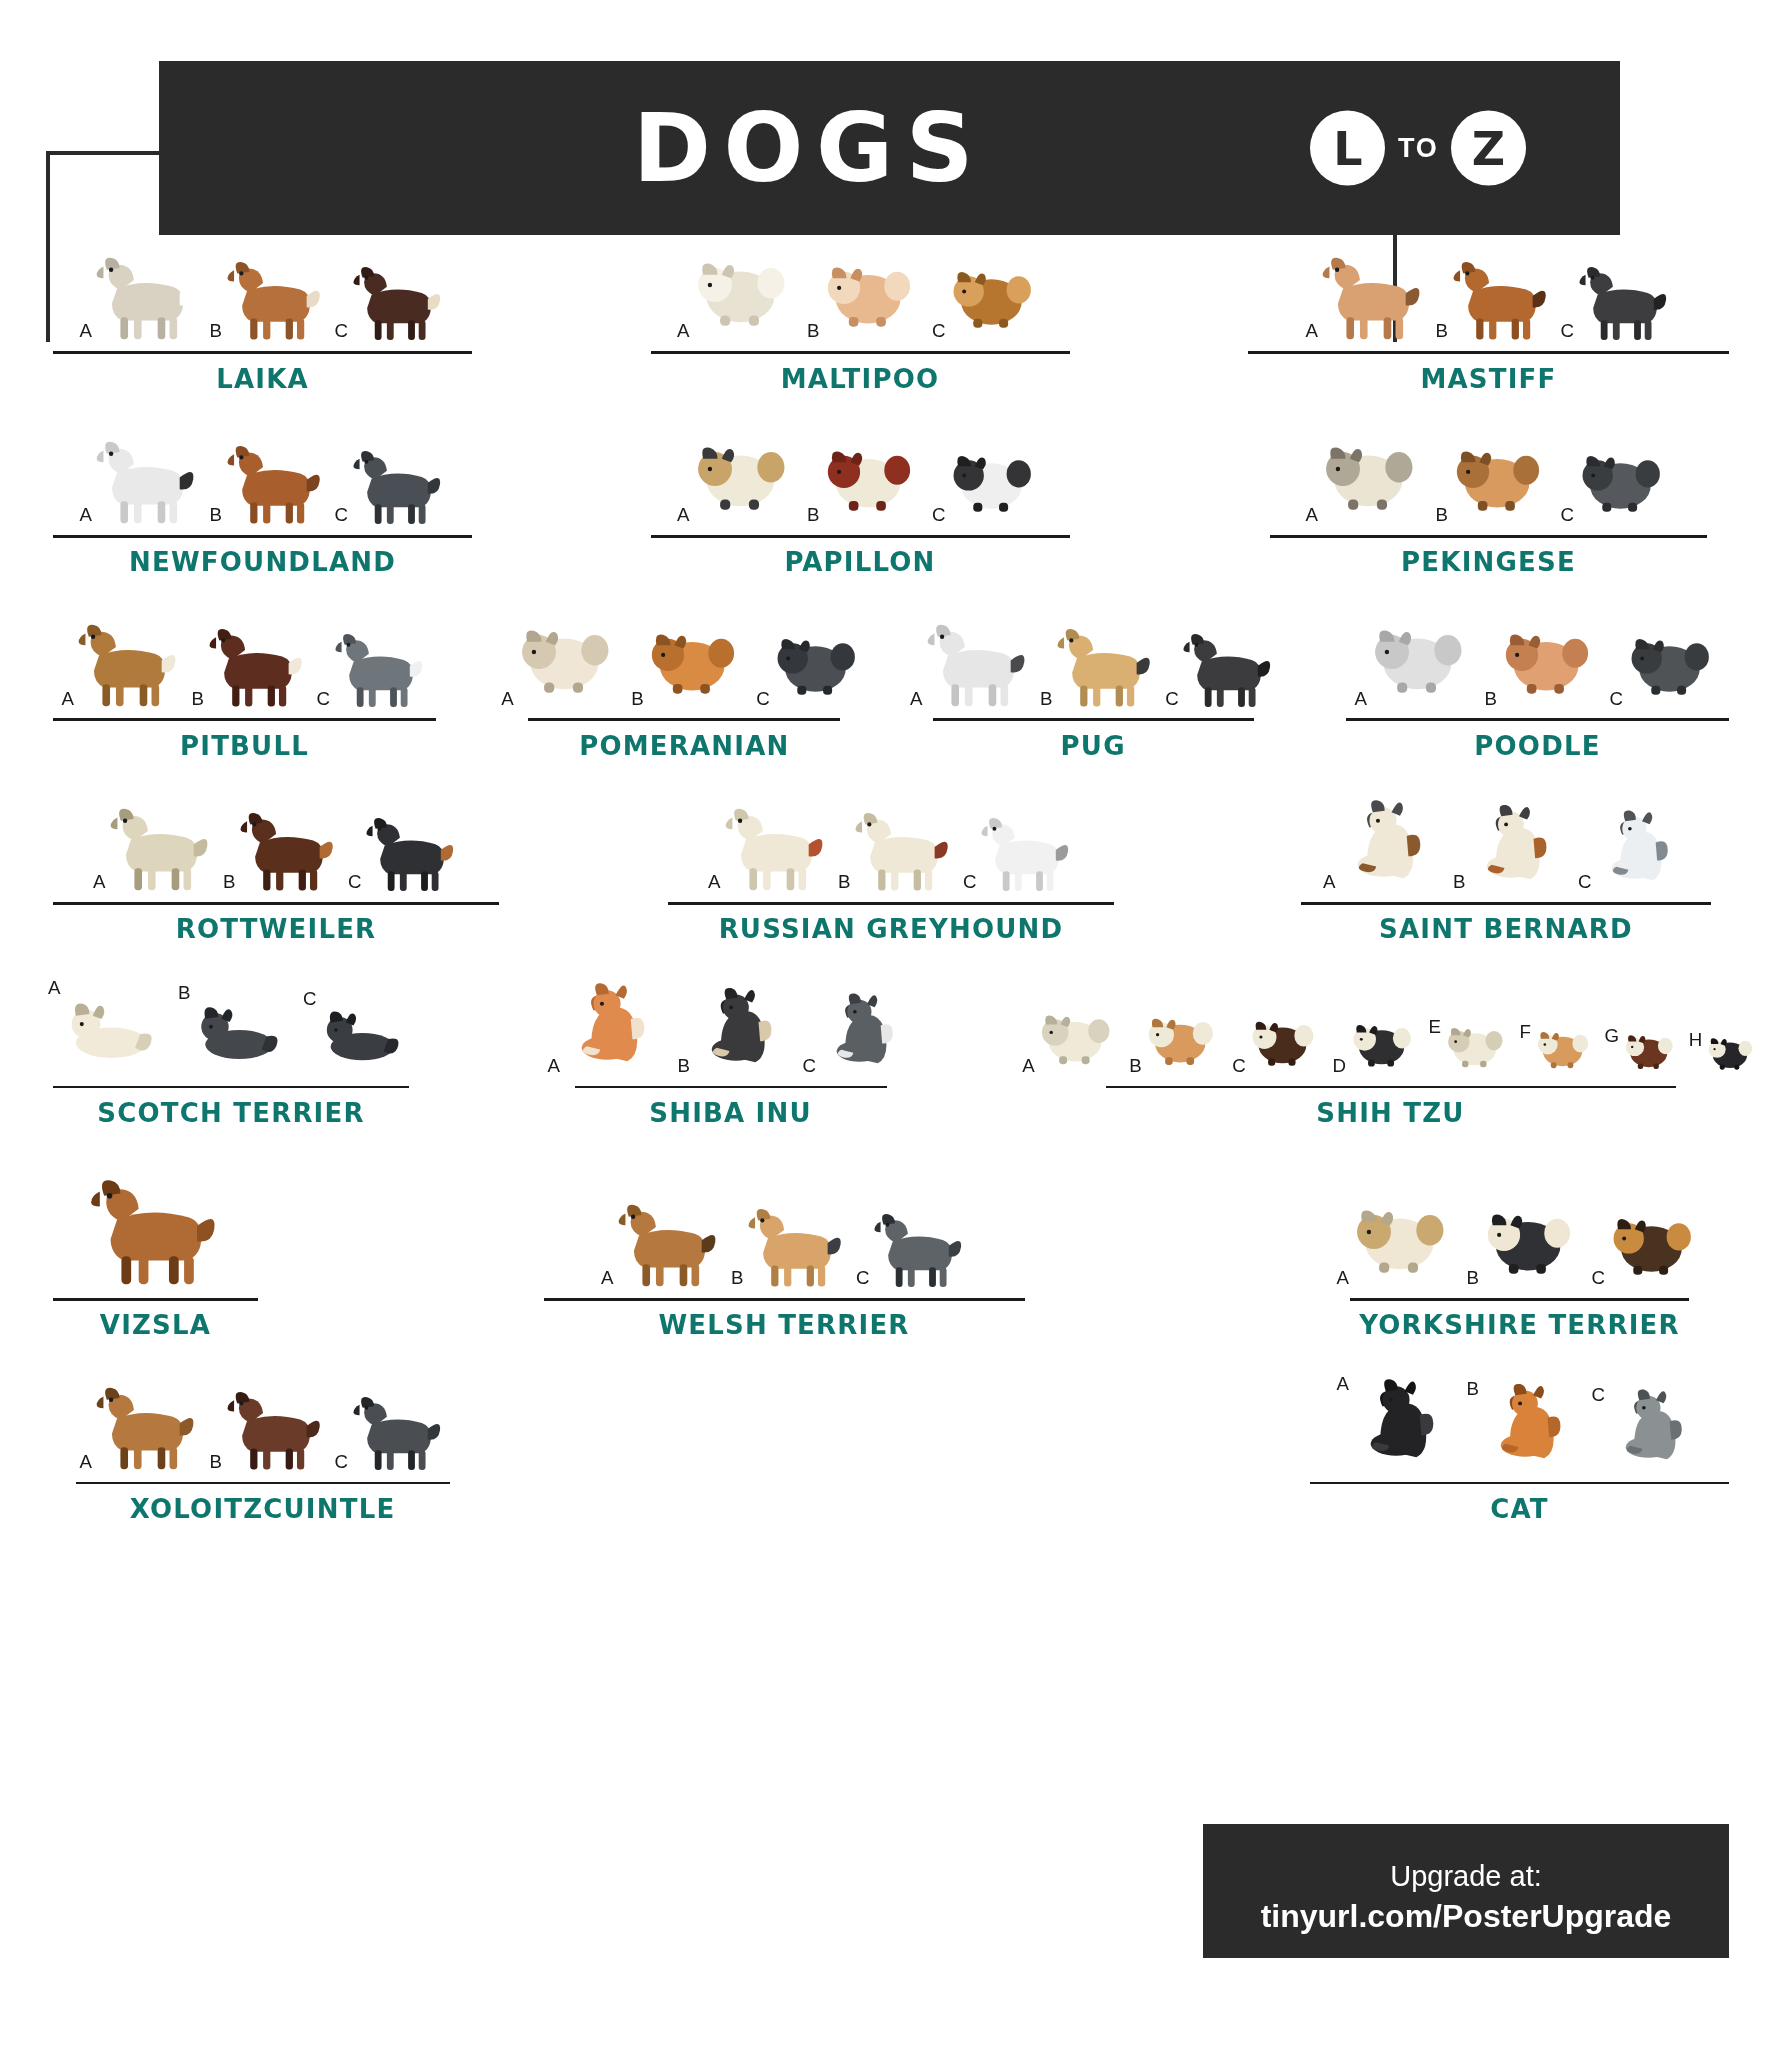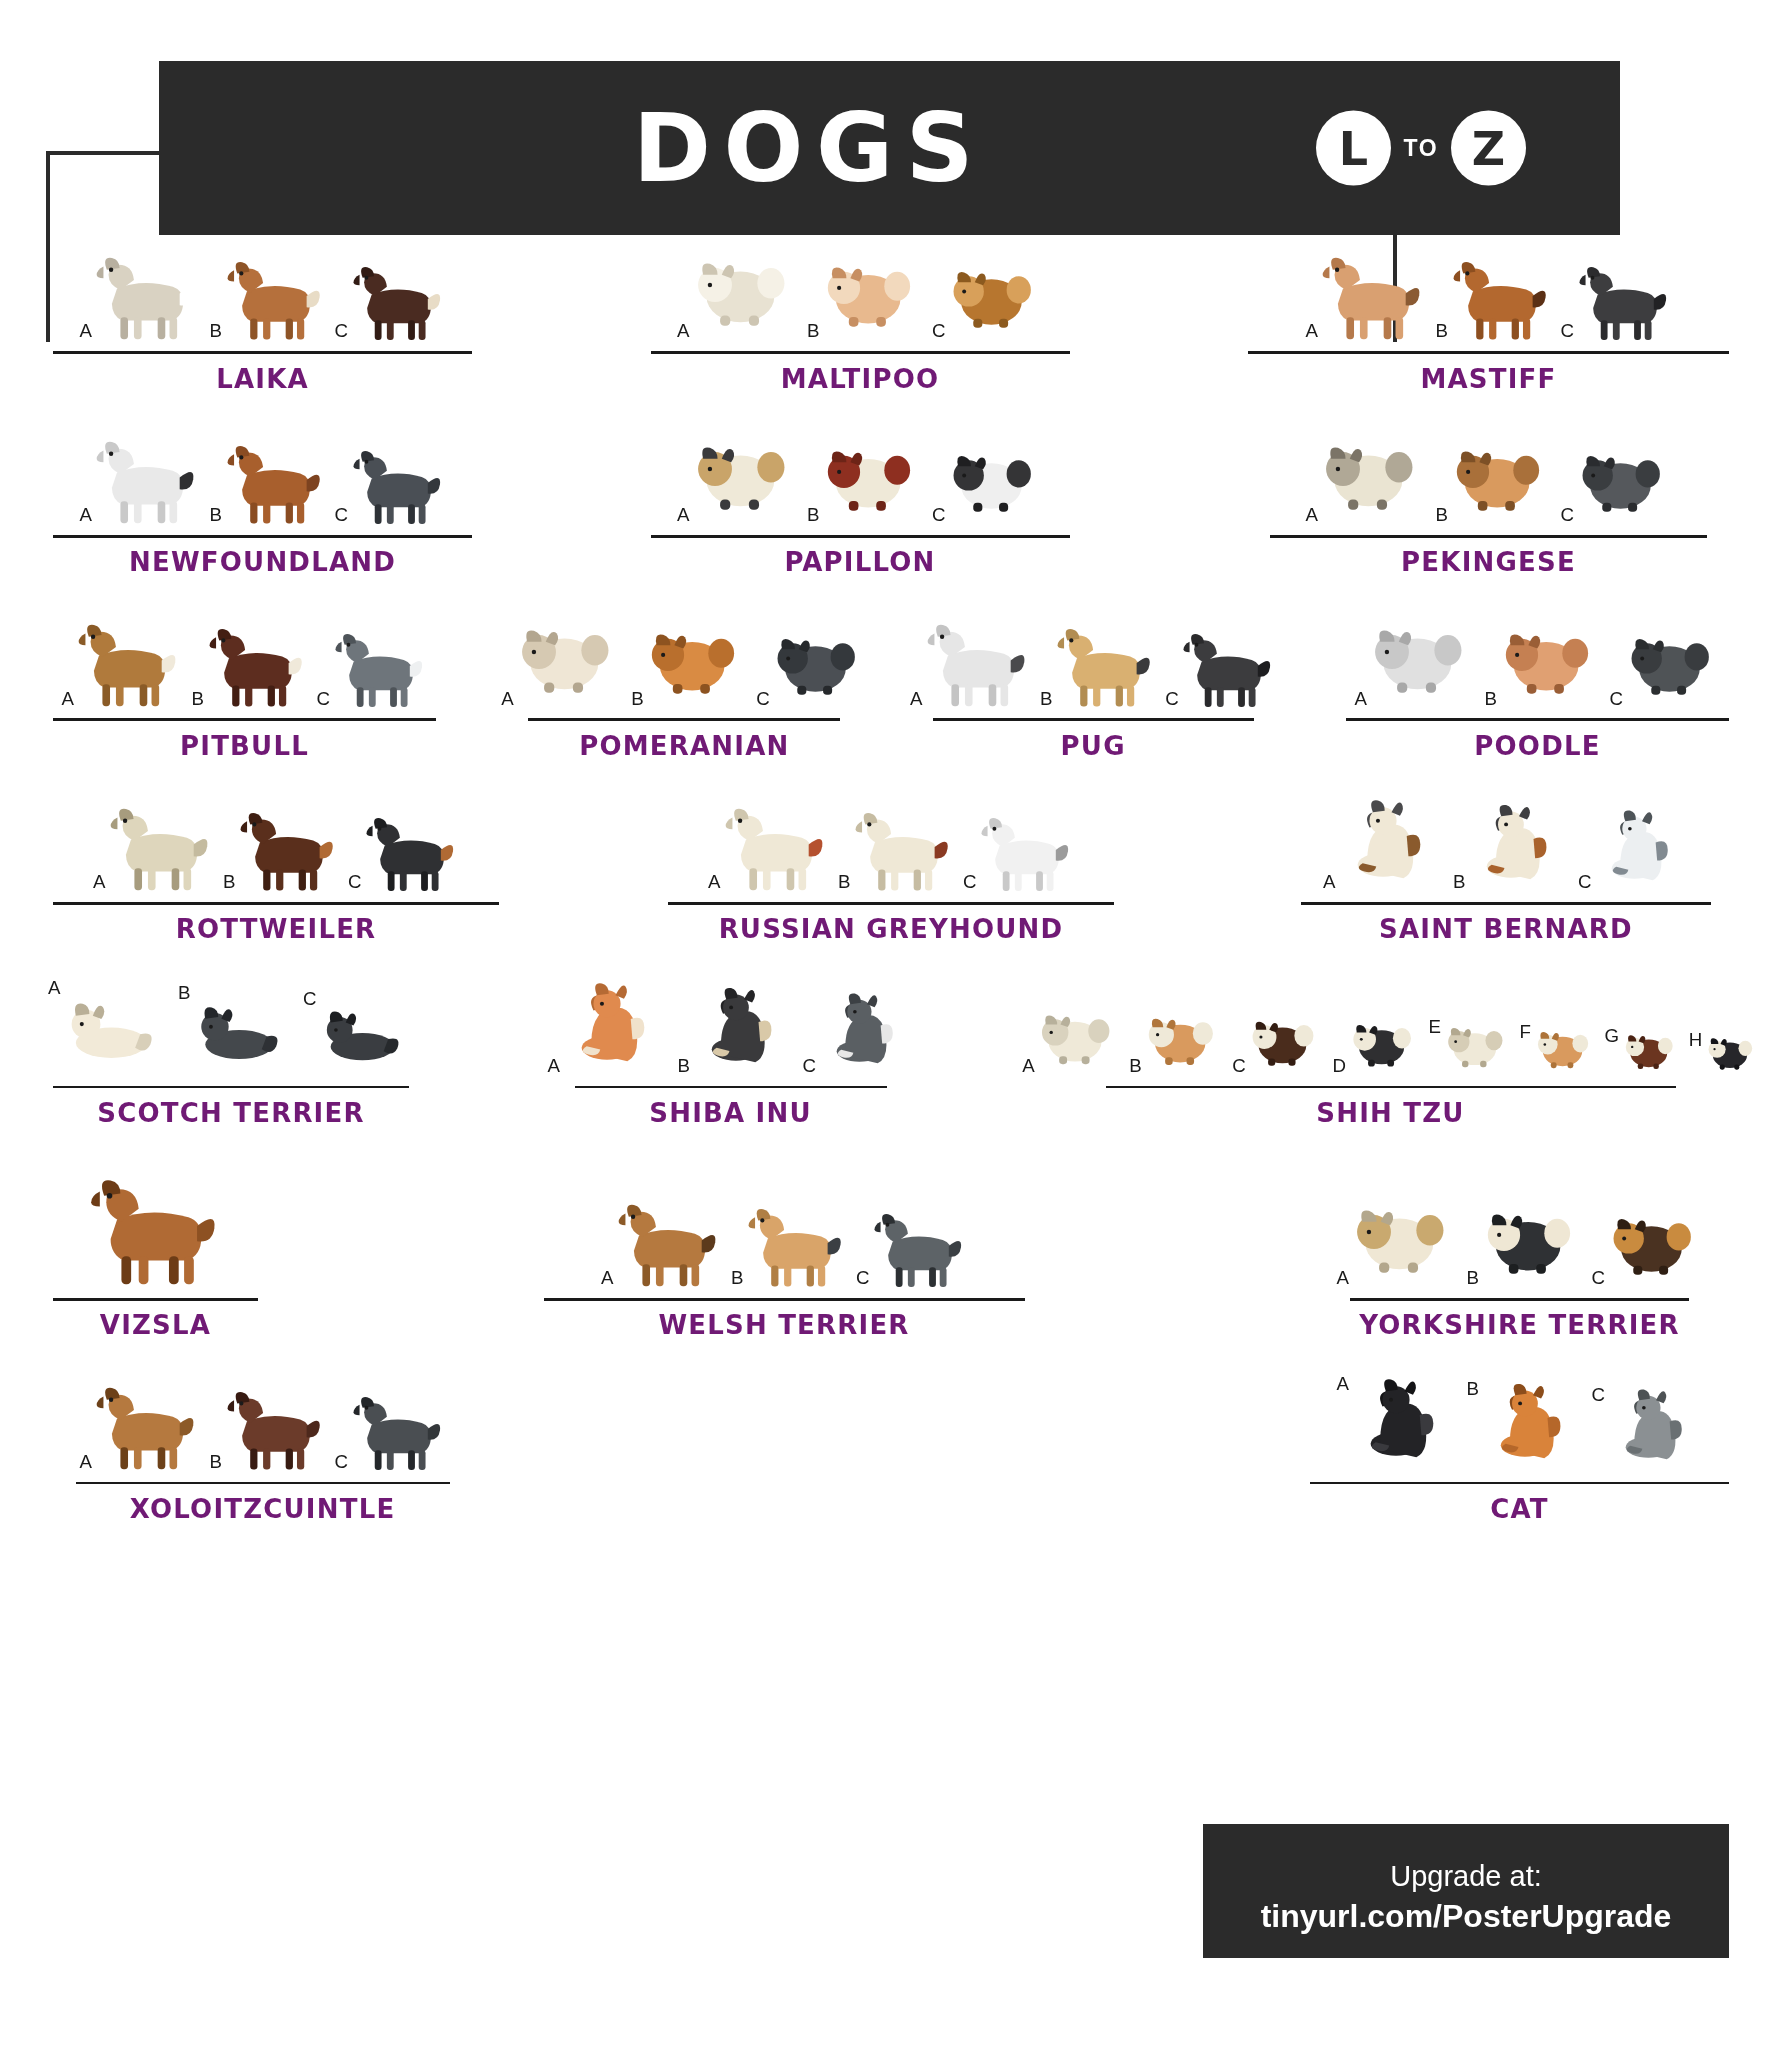--- a/index.html
+++ b/index.html
@@ -57,21 +57,21 @@
     color: #2b2b2b;
     display: flex;
     align-items: center;
     justify-content: center;
     font-size: 46px;
     font-weight: bold;
     font-family: "DejaVu Sans", sans-serif;
   }
   .range-to {
     color: #ffffff;
-    font-size: 23px;
+    font-size: 27px;
     font-weight: bold;
     letter-spacing: 1.8px;
   }
   
   .bracket {
     position: absolute;
     border-color: #2b2b2b;
     border-style: solid;
   }
   .bracket-left {
@@ -129,21 +129,21 @@
   }
   .underline {
     height: 2.7px;
     background: #1a1a1a;
     margin-top: 5.3px;
   }
   .group-label {
     font-size: 26px;
     font-weight: bold;
     letter-spacing: 1.2px;
-    color: #701a75;
+    color: #0f766e;
     margin-top: 10.7px;
     text-align: center;
     line-height: 1.15;
     font-family: "DejaVu Sans", sans-serif;
   }
 
   
   .promo {
     position: absolute;
     right: 53px;

